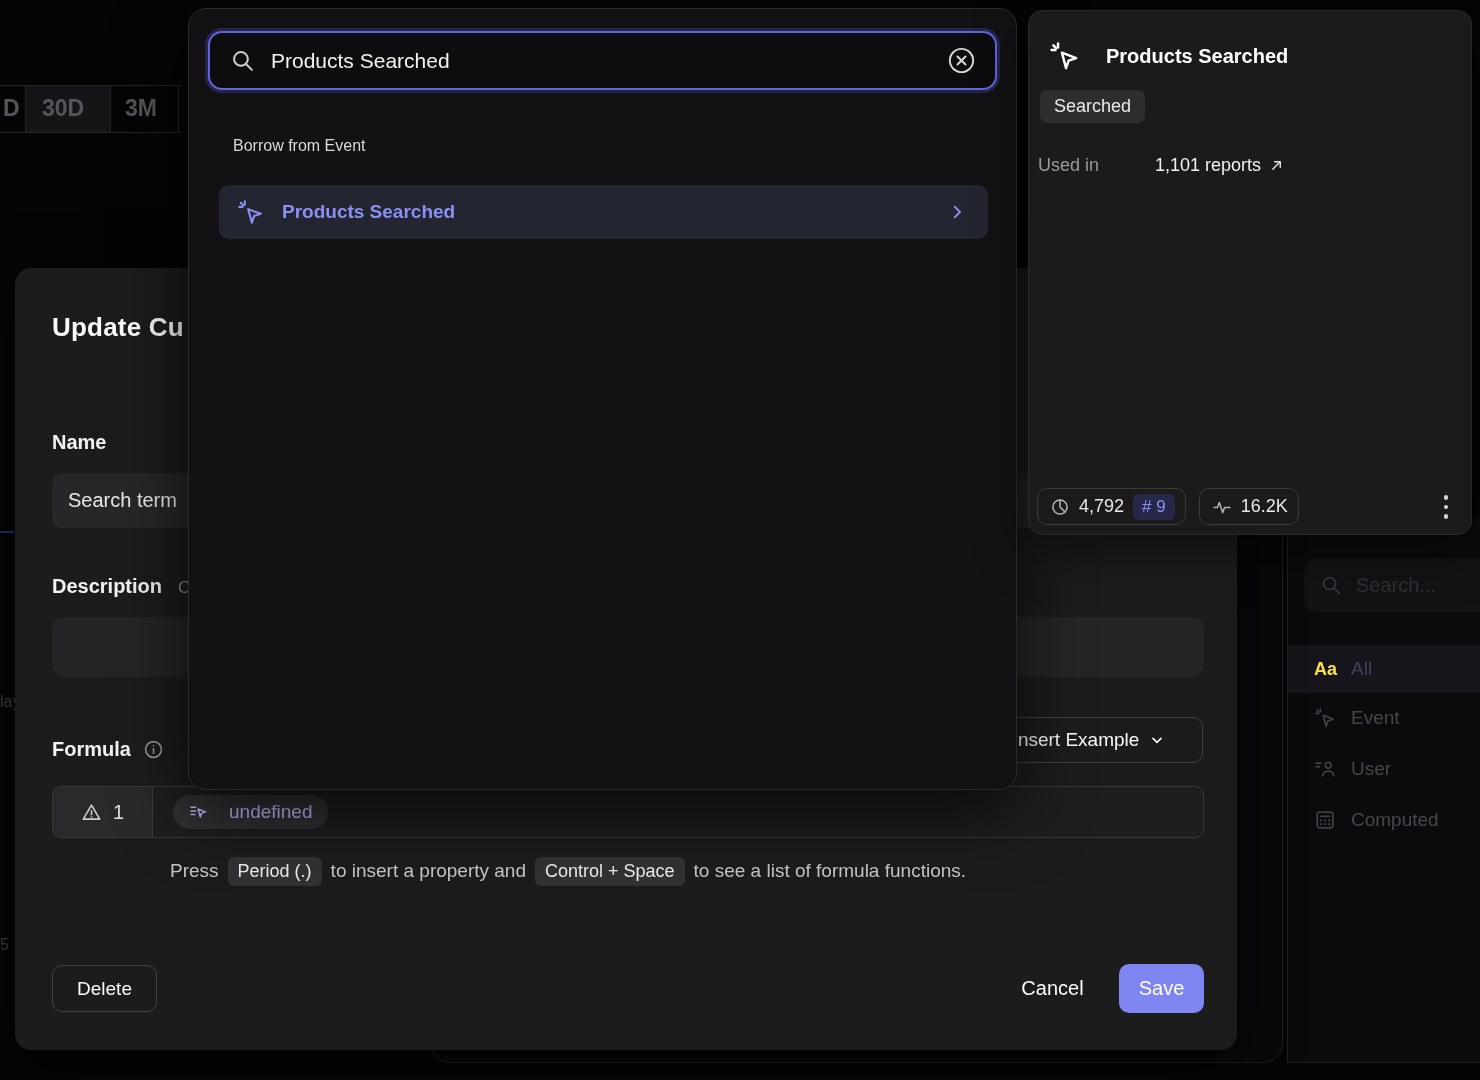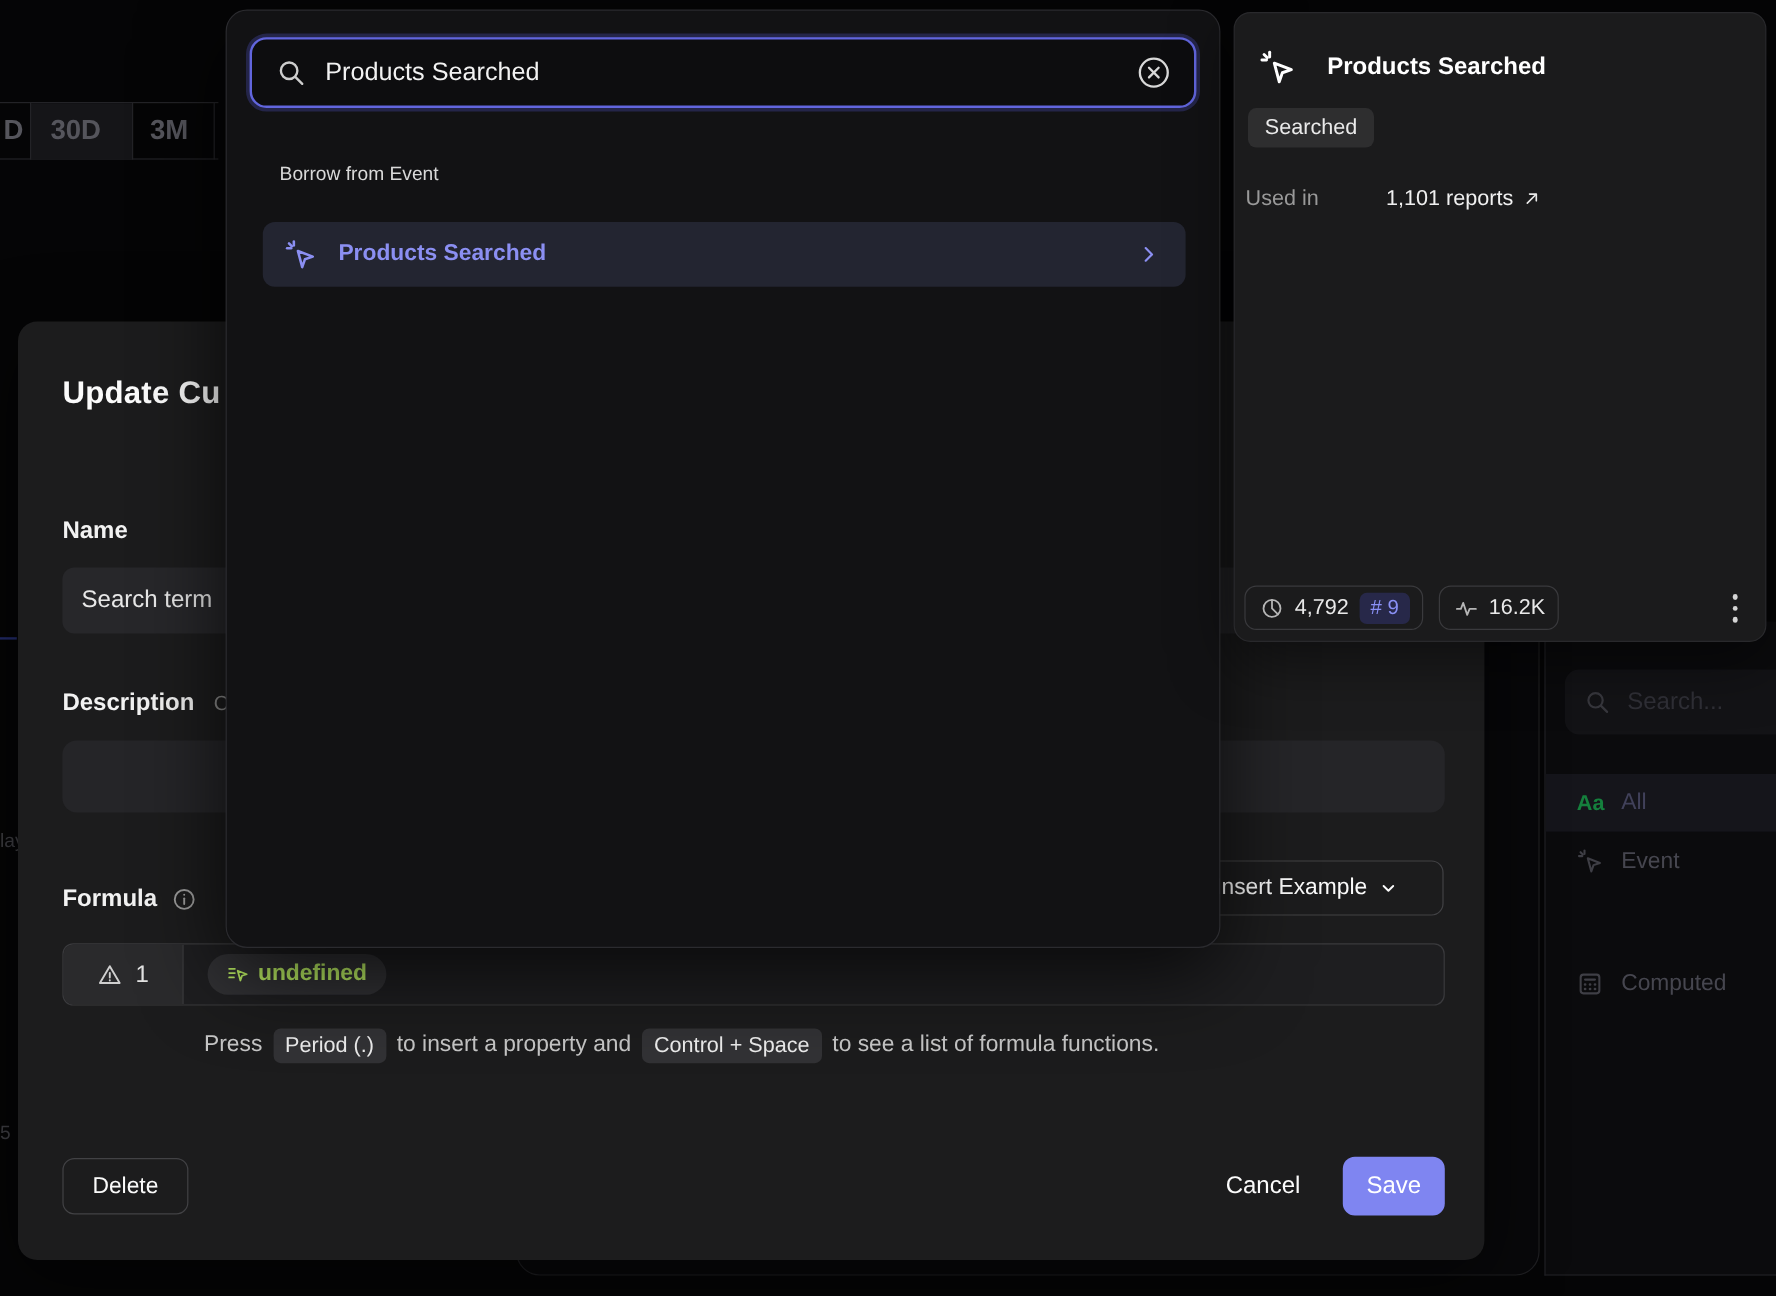--- a/index.html
+++ b/index.html
@@ -27,21 +27,21 @@
     background:#0b0b0d; border-left:1px solid #202024; border-bottom:1px solid #202024; overflow:hidden; }
   .sb-search { left:16px; top:40px; width:196px; height:54px; background:#131316; border-radius:12px;
     display:flex; align-items:center; gap:14px; padding:0 16px; }
   .sb-search input { background:transparent; border:none; outline:none; width:110px;
     color:#2f2f36; font-size:20px; font-family:inherit; }
   .sb-search input::placeholder { color:#2f2f36; }
   .sb-item { left:0; width:193px; height:48px; display:flex; align-items:center; gap:15px; padding:0 0 0 26px; }
   .sb-item.active { background:#15151b; }
   .sb-item .lbl { color:#46464f; font-size:19px; }
   .sb-item.active .lbl { color:#41415a; }
-  .sb-aa { color:#15803d; font-size:18px; font-weight:700; width:22px; text-align:left; }
+  .sb-aa { color:#fde047; font-size:18px; font-weight:700; width:22px; text-align:left; }
   .sb-ic { color:#3f3f46; }
 
   
   .modal { left:15px; top:268px; width:1222px; height:782px; background:#1c1c1d;
     border-radius:16px; box-shadow:0 14px 60px rgba(0,0,0,.55); }
   .m-title { left:37px; top:44px; color:#fbfbfb; font-size:26px; font-weight:700; letter-spacing:.2px; }
   .m-label { color:#f2f2f2; font-size:20px; font-weight:700; }
   .m-opt { color:#8b8b8b; font-size:17px; font-weight:400; }
   .m-input { background:#27272a; border:none; border-radius:10px; color:#e8e8e8;
     font-size:20px; font-family:inherit; outline:none; padding:0 16px; }
@@ -52,21 +52,21 @@
   .btn-outline { border:1px solid #424245; border-radius:10px; background:transparent;
     color:#fafafa; font-size:19px; font-family:inherit; display:flex; align-items:center; justify-content:center;
     gap:10px; cursor:pointer; }
   .m-insert { left:960px; top:449px; width:228px; height:46px; font-weight:500; }
   .f-editor { left:37px; top:518px; width:1152px; height:52px; border:1px solid #3a3a3d;
     border-radius:9px; display:flex; overflow:hidden; background:#1e1e20; }
   .f-warn { width:100px; background:#2a2a2c; display:flex; align-items:center; justify-content:center; gap:11px;
     color:#e3e3e3; font-size:20px; border-right:1px solid #3a3a3d; }
   .f-body { flex:1; display:flex; align-items:center; padding-left:20px; }
   .f-chip { height:34px; background:#313134; border-radius:17px; display:flex; align-items:center;
-    gap:7px; padding:0 16px; color:#bef264; font-size:19px; font-weight:700; }
+    gap:21px; padding:0 16px; color:#c4b5fd; font-size:19px; font-weight:400; }
   .m-hint { left:155px; top:587px; height:32px; display:flex; align-items:center; gap:9px;
     color:#c6c6c6; font-size:19px; }
   .kbd { background:#323235; color:#ececec; border-radius:6px; padding:4px 10px; font-size:18px; }
   .m-delete { left:37px; top:697px; width:105px; height:47px; }
   .m-cancel { left:985px; top:697px; width:105px; height:47px; background:none; border:none;
     color:#fbfbfb; font-size:20px; font-weight:500; font-family:inherit; cursor:pointer; }
   .m-save { left:1104px; top:696px; width:85px; height:49px; background:#7f85f1; border:none;
     border-radius:10px; color:#fff; font-size:20px; font-weight:500; font-family:inherit; cursor:pointer; }
 
   
@@ -142,20 +142,31 @@
     <div class="abs sb-item" style="top:176px;">
       <span class="icn sb-ic">
         <svg width="22" height="22" viewBox="0 0 24 24" fill="none" stroke="currentColor" stroke-width="1.9" stroke-linecap="round" stroke-linejoin="round">
             <path d="M7 2v3"></path>
             <path d="M2 7h3"></path>
             <path d="M3.4 3.4l2.1 2.1"></path>
             <path d="M10 9l11 4.2-5.8 2-2 5.8Z"></path>
           </svg>
       </span>
       <span class="lbl">Event</span>
+    </div>
+    <div class="abs sb-item" style="top:227px;">
+      <span class="icn sb-ic">
+        <svg width="22" height="22" viewBox="0 0 24 24" fill="none" stroke="currentColor" stroke-width="1.9" stroke-linecap="round">
+            <path d="M2.5 5.5h5"></path>
+            <path d="M2.5 9.5h3.5"></path>
+            <circle cx="15.5" cy="8" r="3.2"></circle>
+            <path d="M9.5 19.5c0-3.2 2.6-5.3 6-5.3s6 2.1 6 5.3"></path>
+          </svg>
+      </span>
+      <span class="lbl">User</span>
     </div>
     <div class="abs sb-item" style="top:278px;">
       <span class="icn sb-ic">
         <svg width="22" height="22" viewBox="0 0 24 24" fill="none" stroke="currentColor" stroke-width="1.9" stroke-linecap="round">
             <rect x="3.5" y="3.5" width="17" height="17" rx="2.5"></rect>
             <path d="M7.5 8h9"></path>
             <path d="M7.5 12.5h.1M12 12.5h.1M16.5 12.5h.1M7.5 16.5h.1M12 16.5h.1M16.5 16.5h.1" stroke-width="2.4"></path>
           </svg>
       </span>
       <span class="lbl">Computed</span>

